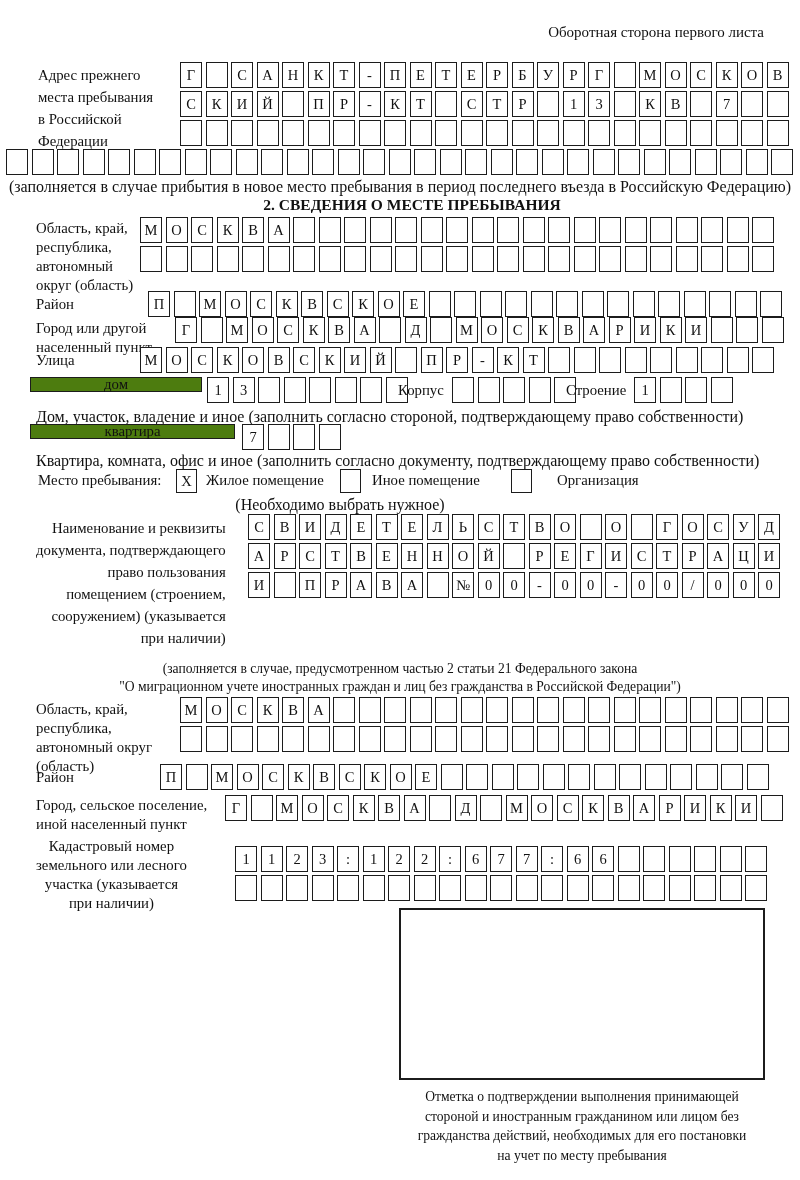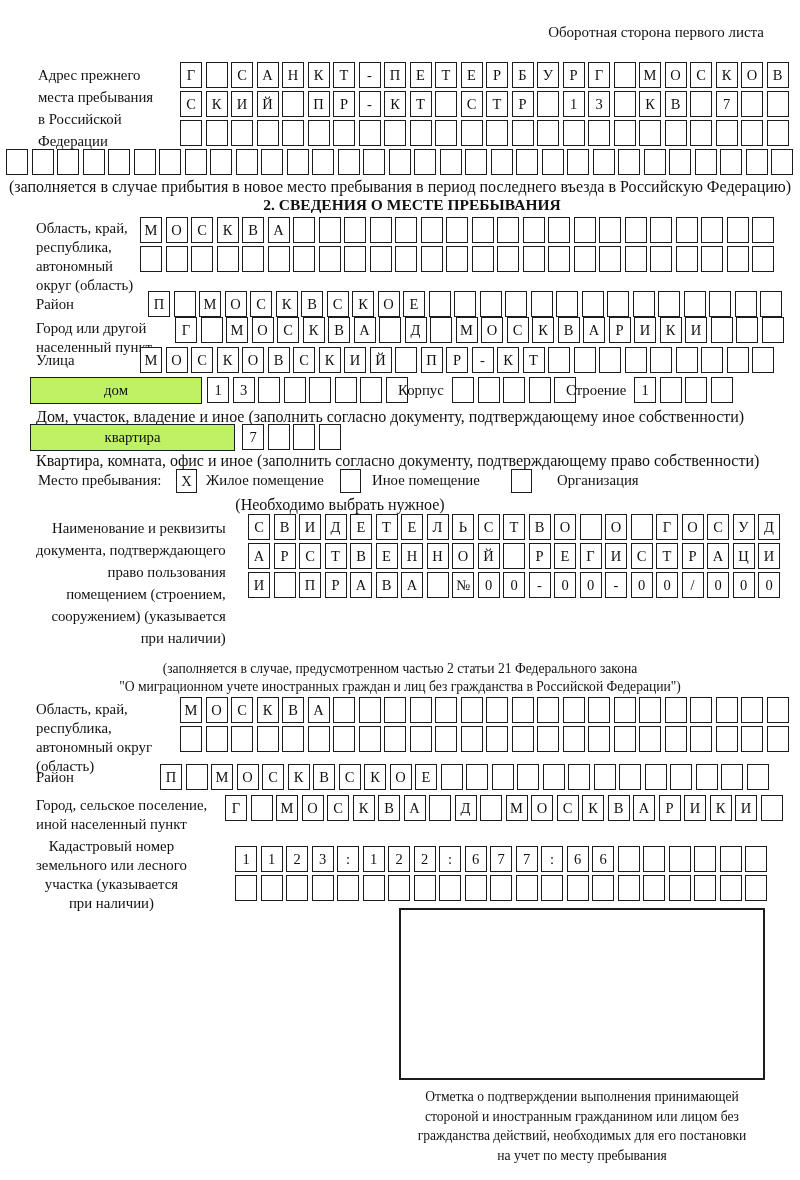--- a/index.html
+++ b/index.html
@@ -12,22 +12,22 @@
   .lbl{position:absolute;font-size:14.8px;line-height:19px;}
   .lbl div{white-space:nowrap;}
   .row{position:absolute;display:flex;gap:3.5px;}
   .cell{
     flex:0 0 22px;width:22px;height:26px;box-sizing:border-box;
     border:1.6px solid #1c1c1c;display:flex;align-items:center;justify-content:center;
     font-size:14.5px;line-height:1;background:#fff;
   }
   .row.small .cell{flex-basis:21px;width:21px;height:24px;}
   .wbox{
-    position:absolute;box-sizing:border-box;border:1.6px solid #1c1c1c;height:27px;
-    display:flex;align-items:center;justify-content:center;font-size:14.8px;background:#bef264;
+    position:absolute;box-sizing:border-box;border:1.6px solid #1c1c1c;height:15px;
+    display:flex;align-items:center;justify-content:center;font-size:14.8px;background:#4d7c0f;
   }
   .note{position:absolute;font-size:16px;line-height:17px;}
   .center{left:0;width:800px;text-align:center;}
   .title{position:absolute;font-weight:bold;font-size:15.5px;padding-left:12px;}
   .inline-lbl{position:absolute;font-size:14.8px;white-space:nowrap;}
   .stamp-box{position:absolute;border:2px solid #1c1c1c;background:#fff;box-sizing:border-box;}
   .caption{position:absolute;font-size:13.6px;line-height:19.5px;text-align:center;}
 </style>
 </head>
 <body>
@@ -326,21 +326,21 @@
       <div class="cell"></div>
       <div class="cell"></div>
     </div>
   <div class="inline-lbl" style="top:382px;left:566px;">Строение</div>
   <div class="row" style="top:377px;left:634px;">
       <div class="cell">1</div>
       <div class="cell"></div>
       <div class="cell"></div>
       <div class="cell"></div>
     </div>
-  <div class="note" style="top:408px;left:36px;">Дом, участок, владение и иное (заполнить согласно документу, подтверждающему иное собственности)</div>
+  <div class="note" style="top:408px;left:36px;">Дом, участок, владение и иное (заполнить согласно стороной, подтверждающему право собственности)</div>
 
   <div class="wbox" style="top:424px;left:30px;width:205px;">квартира</div>
   <div class="row" style="top:424px;left:242px;">
       <div class="cell">7</div>
       <div class="cell"></div>
       <div class="cell"></div>
       <div class="cell"></div>
     </div>
   <div class="note" style="top:452px;left:36px;">Квартира, комната, офис и иное (заполнить согласно документу, подтверждающему право собственности)</div>
 

